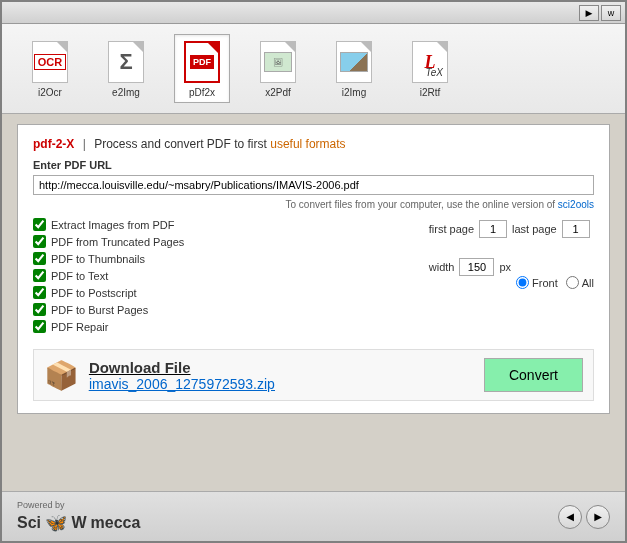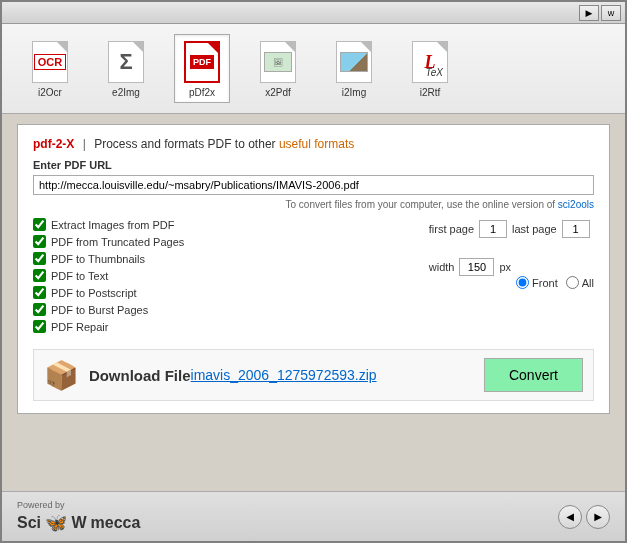--- a/index.html
+++ b/index.html
@@ -231,21 +231,22 @@
       align-items: center;
       gap: 10px;
     }
 
     .download-icon {
       font-size: 28px;
     }
 
     .download-text {
       display: flex;
-      flex-direction: row;
+      flex-direction: column;
+      text-decoration: underline;
     }
 
     .download-title {
       font-size: 15px;
       font-weight: bold;
       color: #333;
     }
 
     .download-link {
       font-size: 14px;
@@ -409,21 +410,21 @@
       </div>
       <span class="tool-label">i2Rtf</span>
     </div>
   </div>
 
   <div class="main-content">
     
     <div class="app-title">
       <span class="app-name">pdf-2-X</span>
       <span class="separator">|</span>
-      <span class="desc">Process and formats PDF to other</span>
+      <span class="desc">Process and convert PDF to first</span>
       <span> </span>
       <span class="useful">useful formats</span>
     </div>
 
     
     <div class="url-label">Enter PDF URL</div>
     <input type="text" class="url-input" value="http://mecca.louisville.edu/~msabry/Publications/IMAVIS-2006.pdf" style="">
 
     
     <div class="hint-text">

